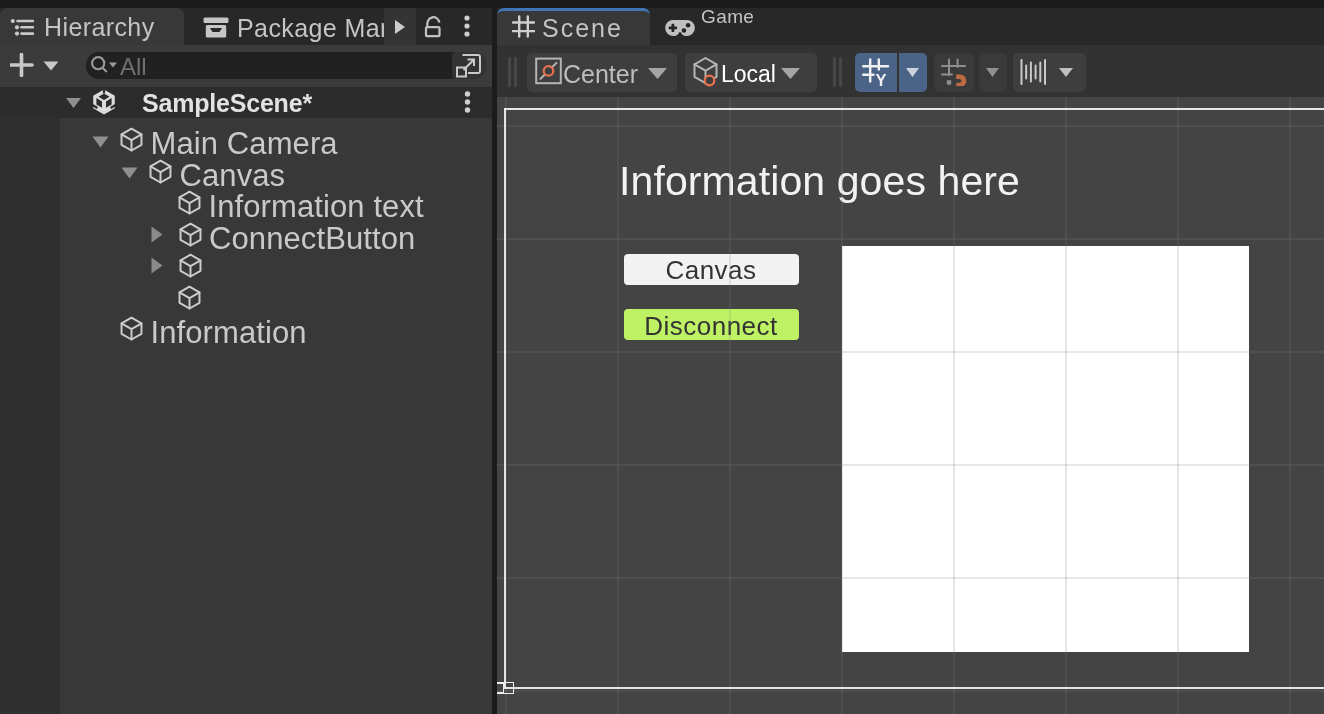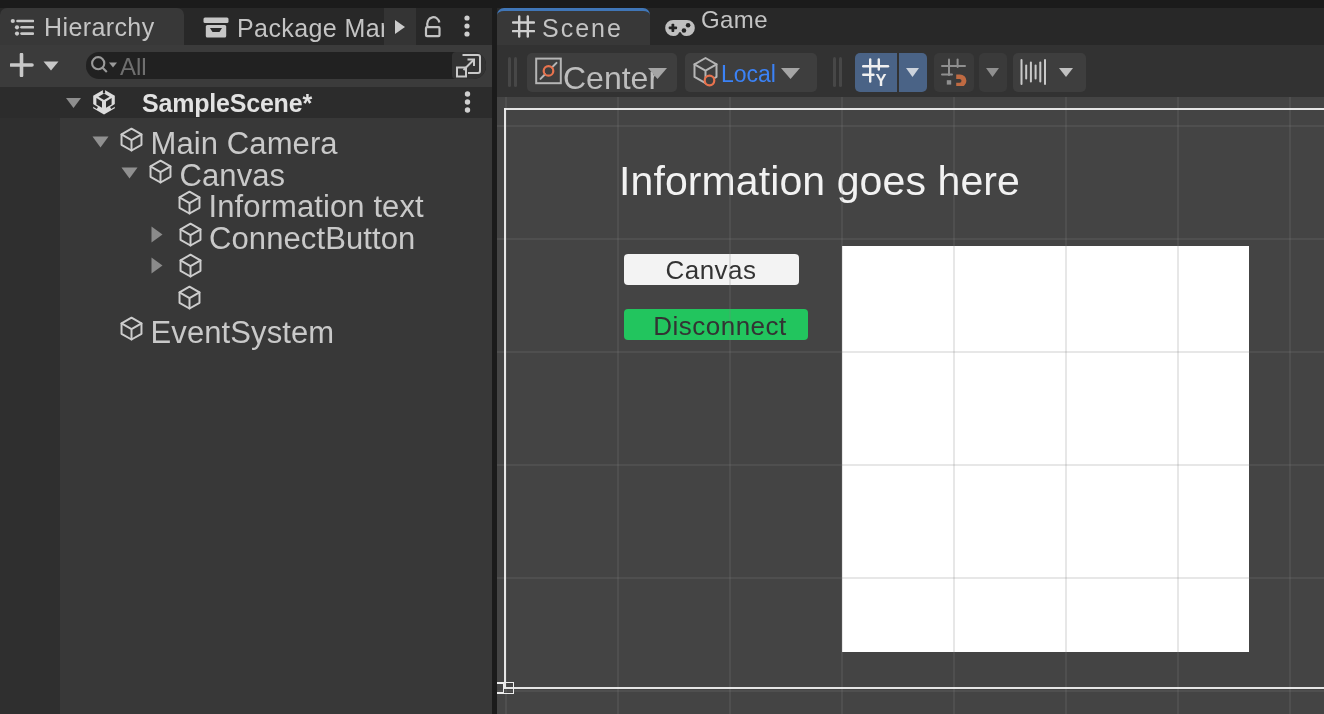--- a/index.html
+++ b/index.html
@@ -157,21 +157,21 @@
         </g>
       </svg></div>
   </div>
 <div class="abs" style="left:0;top:312px;width:492px;height:32px;">
     <div class="abs" style="left:118px;top:3px;"><svg width="27" height="27" viewBox="0 0 26 26" style="flex:none;">
         <g fill="none" stroke="#cdcdcd" stroke-width="1.9" stroke-linejoin="round" stroke-linecap="round">
 <path d="M13 2.6 L22.6 8.1 V18.1 L13 23.6 L3.4 18.1 V8.1 Z"></path>
 <path d="M3.4 8.1 L13 13.6 L22.6 8.1 M13 13.6 V23.6"></path>
         </g>
       </svg></div>
-    <div class="abs rowtxt" style="left:150.5px;top:3px;">EventSystem</div>
+    <div class="abs rowtxt" style="left:150.5px;top:3px;">Information</div>
   </div>
 <div class="abs" style="left:492px;top:0;width:5px;height:714px;background:#1b1b1b;"></div>
 <div class="abs" style="left:497px;top:8px;width:827px;height:37px;background:#282828;"></div>
 <div class="abs" style="left:497px;top:8px;width:153px;height:37px;background:#383838;border-radius:7px 7px 0 0;border-top:3px solid #4076b7;box-sizing:border-box;"></div>
 <svg class="abs" style="left:512px;top:15px;" width="23" height="23" viewBox="0 0 23 23">
 <g stroke="#cfcfcf" stroke-width="2.4" stroke-linecap="round">
 <line x1="7.2" y1="1.5" x2="7.2" y2="21.5"></line>
       <line x1="15.8" y1="1.5" x2="15.8" y2="21.5"></line>
 <line x1="1" y1="7.5" x2="22" y2="7.5"></line>
       <line x1="1" y1="16.1" x2="22" y2="16.1"></line>
@@ -180,48 +180,48 @@
 <div class="abs" style="left:542px;top:14px;font-size:25px;letter-spacing:2px;color:#c4c4c4;">Scene</div>
 <svg class="abs" style="left:665px;top:20px;" width="30" height="17" viewBox="0 0 30 17.2">
 <path d="M8 0 H22 A8 8 0 0 1 30 8 A8.3 8.3 0 0 1 21.7 16.3 A6.9 6.9 0 0 1 16.9 14.4 L15.9 12.4 H14.1 L13.1 14.4 A6.9 6.9 0 0 1 8.3 16.3 A8.3 8.3 0 0 1 0 8 A8 8 0 0 1 8 0 Z" fill="#c0c0c0"></path>
 <g fill="#232323">
       <rect x="6.4" y="3.8" width="2.8" height="8.4" rx="0.7"></rect>
       <rect x="3.6" y="6.6" width="8.4" height="2.8" rx="0.7"></rect>
 <circle cx="23.2" cy="5.4" r="2.3"></circle>
       <circle cx="19" cy="10.6" r="2.3"></circle>
     </g>
   </svg>
-<div class="abs" style="left:701px;top:6px;font-size:24px;letter-spacing:0.4px;color:#c4c4c4;">Game</div>
+<div class="abs" style="left:701px;top:6px;font-size:19px;letter-spacing:0.4px;color:#c4c4c4;">Game</div>
 <div class="abs" style="left:497px;top:45px;width:827px;height:52px;background:#323232;"></div>
 <div class="abs" style="left:508px;top:57px;width:2.5px;height:30px;background:#474747;border-radius:2px;"></div>
 <div class="abs" style="left:514px;top:57px;width:2.5px;height:30px;background:#474747;border-radius:2px;"></div>
 <div class="abs" style="left:833px;top:57px;width:2.5px;height:30px;background:#474747;border-radius:2px;"></div>
 <div class="abs" style="left:839px;top:57px;width:2.5px;height:30px;background:#474747;border-radius:2px;"></div>
 <div class="abs" style="left:526.5px;top:53px;width:150.5px;height:38.5px;background:#3e3e3e;border-radius:5px;"></div>
 <svg class="abs" style="left:535px;top:57px;" width="27" height="28" viewBox="0 0 27 28">
 <rect x="1.2" y="1.6" width="24.6" height="24.6" fill="none" stroke="#b5b5b5" stroke-width="2"></rect>
 <g stroke="#b5b5b5" stroke-width="2" stroke-linecap="round">
       <line x1="16.9" y1="10.5" x2="21.5" y2="5.9"></line>
       <line x1="5.5" y1="21.9" x2="10.1" y2="17.3"></line>
     </g>
 <circle cx="13.5" cy="13.9" r="4.8" fill="none" stroke="#e8734e" stroke-width="2.2"></circle>
   </svg>
-<div class="abs" style="left:563px;top:60px;font-size:32px;color:#bdbdbd;">Center</div>
+<div class="abs" style="left:563px;top:60px;font-size:25px;color:#bdbdbd;">Center</div>
 <svg class="abs" style="left:648px;top:67.5px;" width="19" height="11" viewBox="0 0 19 11">
     <path d="M0 0 H19 L9.5 11 Z" fill="#a5a5a5"></path>
   </svg>
 <div class="abs" style="left:684.5px;top:53px;width:132.5px;height:38.5px;background:#3e3e3e;border-radius:5px;"></div>
 <svg class="abs" style="left:690px;top:55px;" width="31" height="34" viewBox="0 0 31 34">
 <g fill="none" stroke="#b5b5b5" stroke-width="2" stroke-linejoin="round" stroke-linecap="round">
 <path d="M15.5 3 L26.5 9.3 V21.9 L15.5 28.2 L4.5 21.9 V9.3 Z"></path>
 <path d="M4.5 9.3 L15.5 15.6 L26.5 9.3 M15.5 15.6 V28.2"></path>
     </g>
 <circle cx="19.5" cy="25.5" r="4.8" fill="#3e3e3e" stroke="#e8734e" stroke-width="2.2"></circle>
   </svg>
-<div class="abs" style="left:721px;top:61px;font-size:23px;color:#3b82f6;">Local</div>
+<div class="abs" style="left:721px;top:61px;font-size:23px;color:#ffffff;">Local</div>
 <svg class="abs" style="left:781px;top:67.5px;" width="19" height="11" viewBox="0 0 19 11">
     <path d="M0 0 H19 L9.5 11 Z" fill="#a5a5a5"></path>
   </svg>
 <div class="abs" style="left:855px;top:53px;width:41.5px;height:38.5px;background:#4a6386;border-radius:5px 0 0 5px;"></div>
 <svg class="abs" style="left:862px;top:58px;" width="28" height="28" viewBox="0 0 28 28">
 <g stroke="#f0f0f0" stroke-width="2.4" stroke-linecap="round">
 <line x1="8.2" y1="1.5" x2="8.2" y2="23.5"></line>
       <line x1="16.8" y1="1.5" x2="16.8" y2="11.5"></line>
 <line x1="1.2" y1="8.2" x2="26" y2="8.2"></line>
       <line x1="1.2" y1="16.8" x2="11.5" y2="16.8"></line>
@@ -260,21 +260,21 @@
   </svg>
 <svg class="abs" style="left:1059px;top:68px;" width="14" height="9" viewBox="0 0 14 9">
     <path d="M0 0 H14 L7 9 Z" fill="#c0c0c0"></path>
   </svg>
 <div class="abs" style="left:497px;top:97px;width:827px;height:617px;background:#444444;"></div>
 <div class="abs" style="left:842px;top:246px;width:407px;height:406px;background:#ffffff;"></div>
 <div class="abs" style="left:619px;top:158px;font-size:41px;color:#f2f2f2;letter-spacing:0.1px;">Information goes here</div>
 <div class="abs" style="left:623.5px;top:253.5px;width:175px;height:31px;background:#f3f3f3;border-radius:4px;display:flex;align-items:center;justify-content:center;">
     <span style="font-size:26px;color:#333333;letter-spacing:0.5px;padding-top:3px;">Canvas</span>
   </div>
-<div class="abs" style="left:623.5px;top:309px;width:175px;height:31px;background:#22c55e;border-radius:4px;display:flex;align-items:center;justify-content:center;padding-left:9px;">
+<div class="abs" style="left:623.5px;top:309px;width:175px;height:31px;background:#bef264;border-radius:4px;display:flex;align-items:center;justify-content:center;">
     <span style="font-size:26px;color:#333333;letter-spacing:0.5px;padding-top:3px;">Disconnect</span>
   </div>
 <div class="abs" style="left:505.25px;top:97px;width:1.3px;height:617px;background:rgba(128,128,128,0.19);"></div>
 <div class="abs" style="left:617.25px;top:97px;width:1.3px;height:617px;background:rgba(128,128,128,0.19);"></div>
 <div class="abs" style="left:729.25px;top:97px;width:1.3px;height:617px;background:rgba(128,128,128,0.19);"></div>
 <div class="abs" style="left:841.25px;top:97px;width:1.3px;height:617px;background:rgba(128,128,128,0.19);"></div>
 <div class="abs" style="left:953.25px;top:97px;width:1.3px;height:617px;background:rgba(128,128,128,0.19);"></div>
 <div class="abs" style="left:1065.25px;top:97px;width:1.3px;height:617px;background:rgba(128,128,128,0.19);"></div>
 <div class="abs" style="left:1177.25px;top:97px;width:1.3px;height:617px;background:rgba(128,128,128,0.19);"></div>
 <div class="abs" style="left:1289.25px;top:97px;width:1.3px;height:617px;background:rgba(128,128,128,0.19);"></div>

